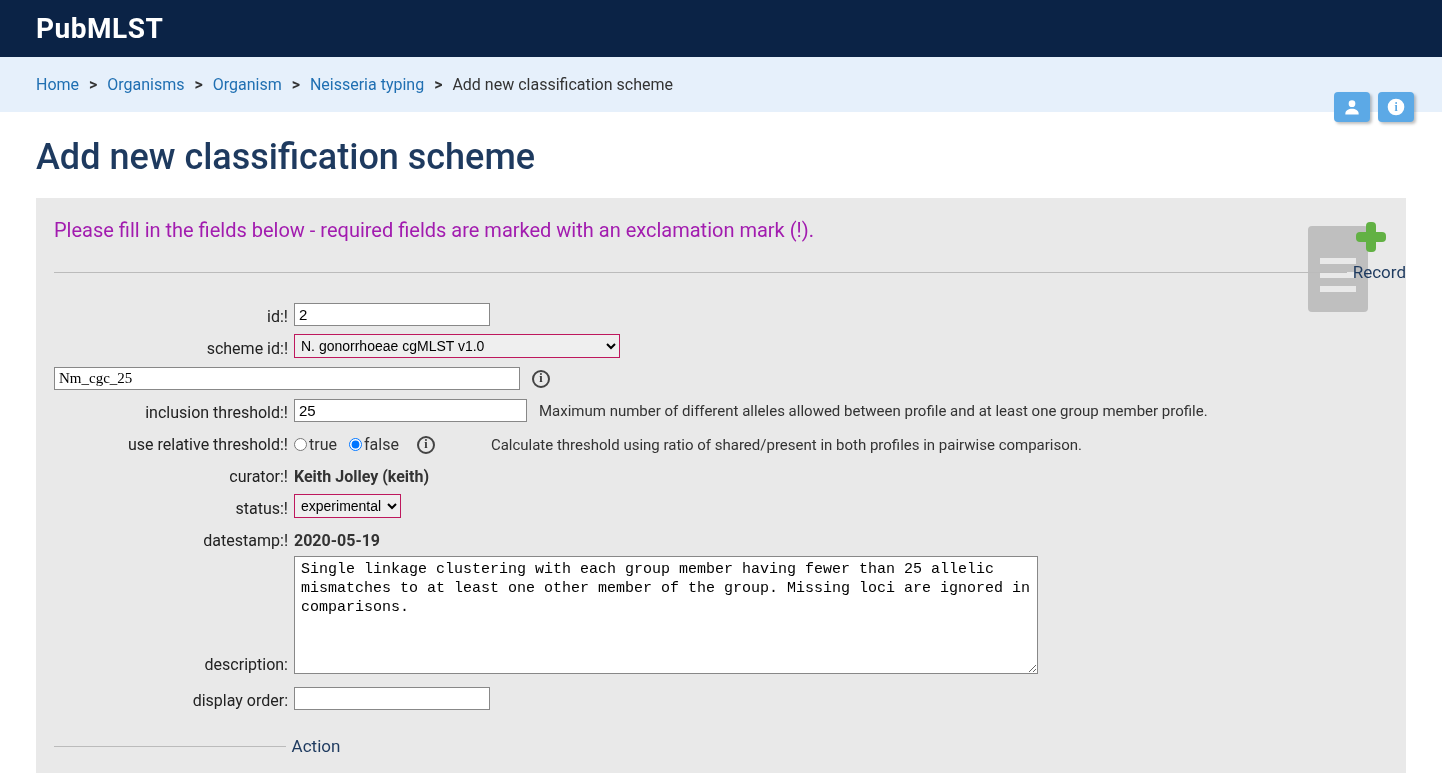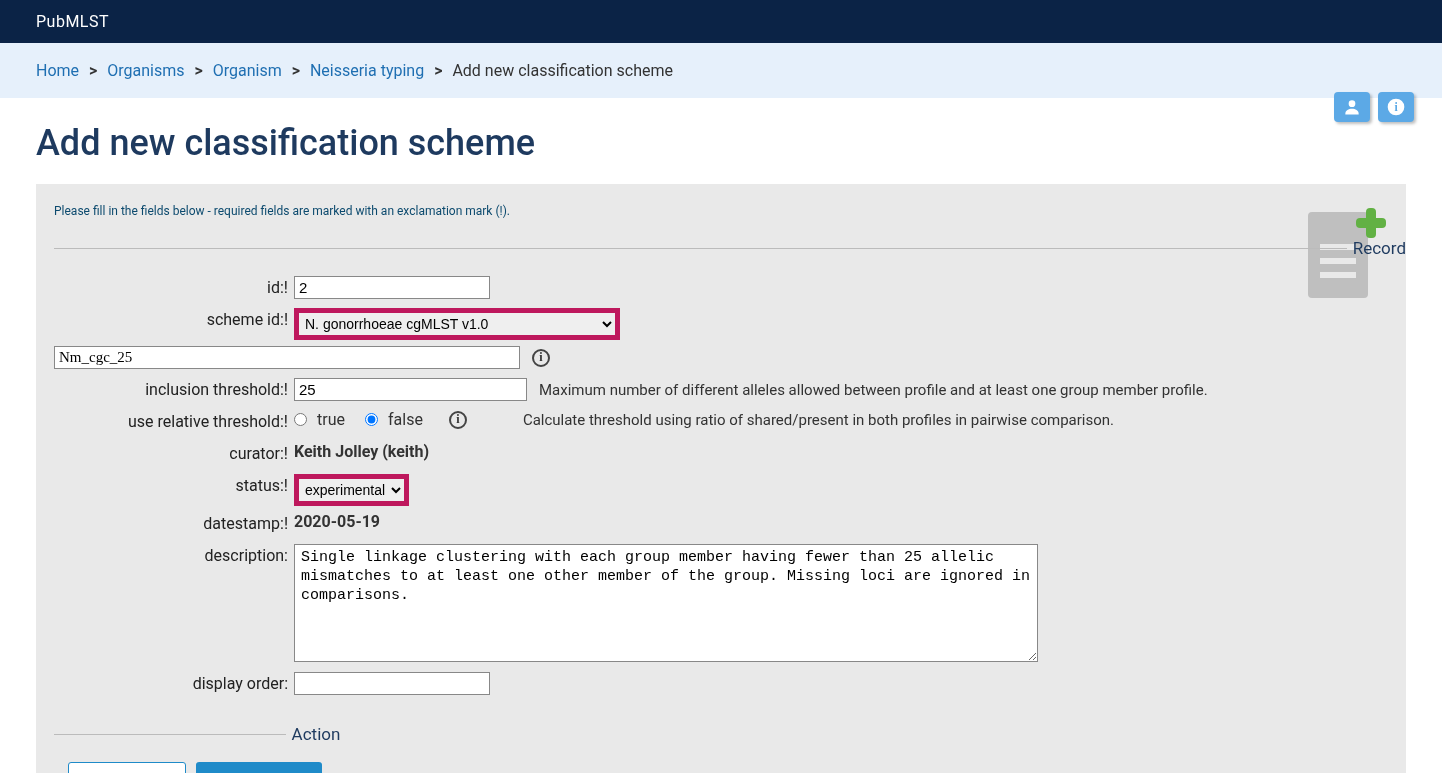--- a/index.html
+++ b/index.html
@@ -1,47 +1,47 @@
 <!DOCTYPE html>
 <html><head>
 <meta charset="utf-8">
 <style>
 * { box-sizing: border-box; margin: 0; padding: 0; }
 body { font-family: -apple-system, BlinkMacSystemFont, "Segoe UI", Roboto, Arial, sans-serif; font-size: 16px; color: #333; background: #fff; }
 .topbar { background: #0b2346; color: #fff; padding: 12px 36px; }
-.topbar-title { font-size: 16px; font-weight: 400; letter-spacing: .5px; }
+.topbar-title { font-size: 28px; font-weight: 700; letter-spacing: .5px; }
 .breadcrumb-bar { background: #e6f0fb; padding: 18px 36px; font-size: 16px; }
 .breadcrumb-bar a { color: #1f6fb2; text-decoration: none; }
 .breadcrumb-bar .sep { margin: 0 6px; font-weight: bold; color: #333; }
 .breadcrumb-bar .current { color: #333; }
 .toprighticons { position: absolute; right: 28px; top: 92px; display: flex; gap: 8px; }
 .icon-btn { width: 36px; height: 30px; border-radius: 4px; display: flex; align-items: center; justify-content: center; background: #5ca9e6; box-shadow: 2px 2px 3px rgba(0,0,0,.25); }
 .content-wrap { padding: 10px 36px 40px; }
 .page-title { font-size: 36px; font-weight: 500; color: #1e3a5f; margin: 14px 0 20px; }
 .form-panel { background: #e9e9e9; padding: 20px 18px; position: relative; }
-.intro { font-size: 12px; color: #0c4a6e; margin-bottom: 20px; }
+.intro { font-size: 20px; color: #a21caf; margin-bottom: 20px; }
 .big-doc-icon { position: absolute; right: 18px; top: 18px; }
 fieldset { border: 1px solid #bbb; border-left: none; border-right: none; border-bottom: none; margin-top: 20px; padding: 18px 0 6px; position: relative; }
 fieldset.record { border-right: none; }
 legend { color: #1e3a5f; font-size: 17px; padding: 0 6px; margin-left: 24px; text-align: right; }
-.form-row { display: flex; align-items: flex-start; margin-bottom: 6px; min-height: 26px; }
+.form-row { display: flex; align-items: flex-end; margin-bottom: 6px; min-height: 26px; }
 .form-row label.lbl { width: 240px; text-align: right; padding-right: 6px; font-size: 16px; color: #222; padding-top: 2px; }
 .form-row .field { flex: 1; display: flex; align-items: center; gap: 6px; }
 .form-row input[type="text"] { font-size: 15px; padding: 2px 4px; border: 1px solid #888; background: #fff; }
-.form-row select { font-size: 14px; padding: 2px 2px; border: 5px solid #be185d; background: #efefef; }
+.form-row select { font-size: 14px; padding: 2px 2px; border: 1px solid #be185d; background: #efefef; }
 .form-row textarea { font-size: 15px; font-family: "Courier New", monospace; padding: 4px 6px; border: 1px solid #888; background: #fff; resize: both; line-height: 1.25; }
 .hint { font-size: 15px; color: #333; margin-left: 6px; }
 .static-val { font-weight: bold; font-size: 16px; }
 .info-circle { display: inline-flex; width: 18px; height: 18px; border: 2px solid #444; border-radius: 50%; align-items: center; justify-content: center; font-size: 12px; font-weight: bold; font-family: Georgia, serif; margin-left: 6px; }
 fieldset.action { border: 1px solid #bbb; border-left: none; border-right: none; border-bottom: none; width: 250px; margin-top: 14px; padding-top: 18px; }
 .btns { display: flex; gap: 10px; margin-left: 14px; }
 .btn { font-size: 20px; font-weight: 600; letter-spacing: 1px; padding: 10px 22px; border-radius: 3px; cursor: pointer; border: none; }
 .btn-reset { background: #fff; color: #1f8bc9; border: 1px solid #1f8bc9; }
 .btn-submit { background: #1f8bc9; color: #fff; }
-.radio-group { display: flex; align-items: center; gap: 10px; }
+.radio-group { display: flex; align-items: center; gap: 2px; }
 .radio-group label { margin-right: 10px; font-size: 16px; }
 </style>
 </head>
 <body>
 
 <div class="topbar">
   <div class="topbar-title">PubMLST</div>
 </div>
 
 <div class="breadcrumb-bar">

